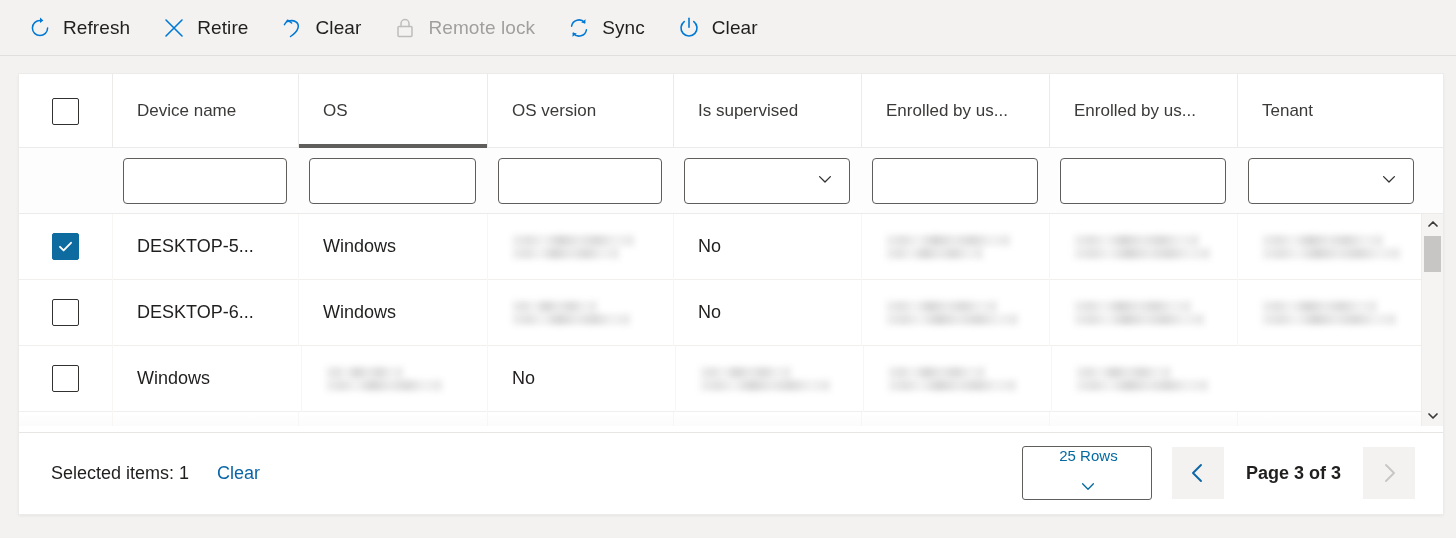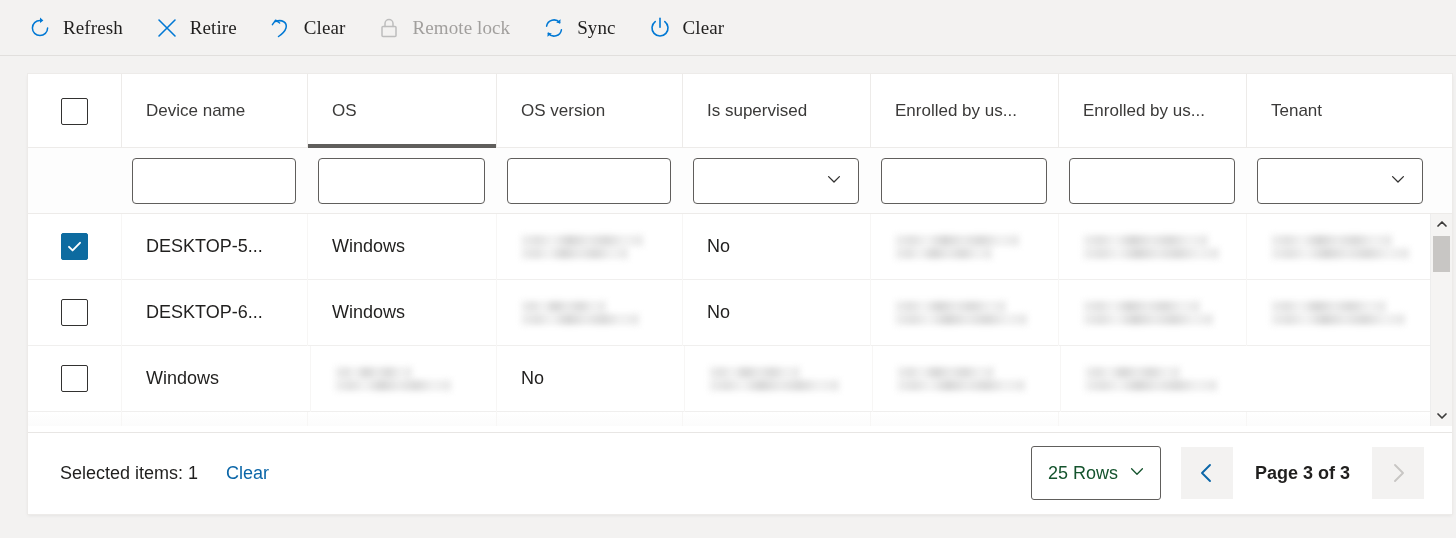--- a/index.html
+++ b/index.html
@@ -40,38 +40,37 @@
     align-items: center;
     justify-content: center;
     color: #0078d4;
     flex: none;
   }
   .cmd .label {
     font-size: 19px;
     color: #201f1e;
     white-space: nowrap;
     letter-spacing: .1px;
-    font-family: Liberation Serif, serif;
   }
   .cmd.disabled .glyph { color: #bdbdbd; }
   .cmd.disabled .label { color: #a19f9d; }
   .cmd .chev {
     width: 18px;
     height: 18px;
     display: flex;
     align-items: center;
     justify-content: center;
     color: #a19f9d;
     margin-left: 4px;
   }
 
   
   .card {
     position: absolute;
-    left: 28px;
+    left: 19px;
     top: 74px;
     width: 1424px;
     height: 440px;
     background: #ffffff;
     box-shadow: 0 0 0 1px #edebe9, 0 1.6px 3.6px rgba(0,0,0,.08);
     overflow: hidden;
     box-sizing: border-box;
   }
 
   .gridrow {
@@ -284,25 +283,26 @@
   .rowsel {
     width: 130px;
     height: 54px;
     border: 1px solid #605e5c;
     border-radius: 3px;
     display: flex;
     align-items: center;
     justify-content: space-between;
     padding: 0 13px 0 16px;
     box-sizing: border-box;
-    font-size: 18px;
-    color: #14532d;
+    font-size: 15px;
+    color: #0369a1;
     cursor: pointer;
     margin-right: 20px;
     background: #fff;
+    flex-direction: column;
   }
   .pagebtn {
     width: 52px;
     height: 52px;
     display: flex;
     align-items: center;
     justify-content: center;
     background: #f3f2f1;
     cursor: pointer;
   }

